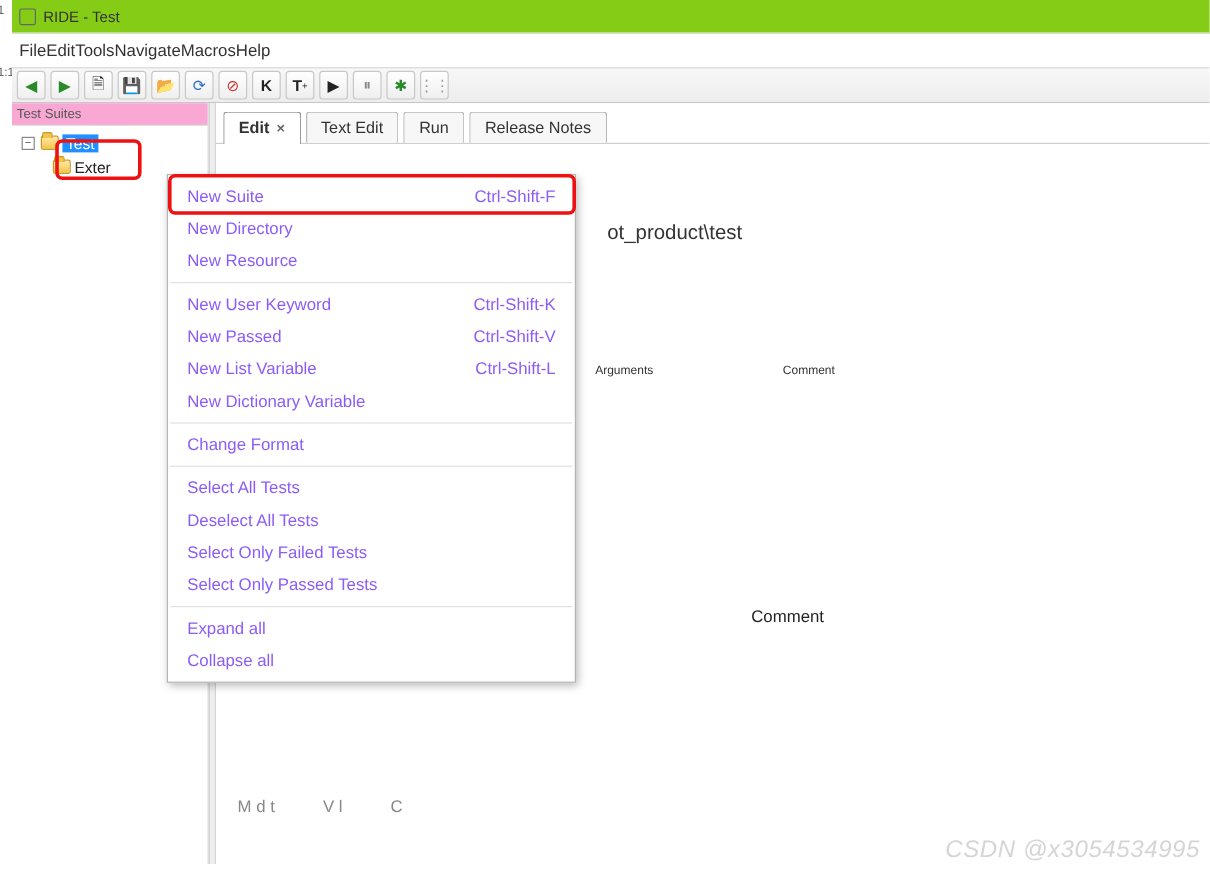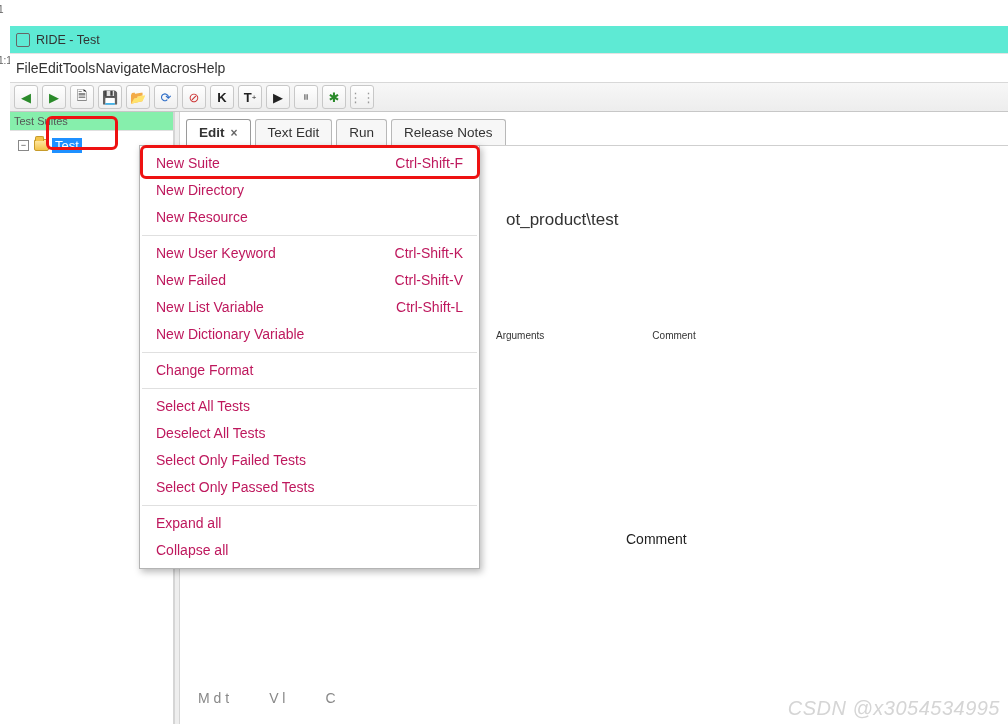--- a/index.html
+++ b/index.html
@@ -32,22 +32,21 @@
     bottom: 0;
     background: #fff;
   }
   .titlebar {
     display: flex;
     align-items: center;
     gap: 6px;
     height: 28px;
     padding: 0 6px;
     border-bottom: 1px solid #e3e3e3;
-    background: #5eead4;
-    margin-top: 26px;
+    background: #84cc16;
   }
   .titlebar .logo {
     width: 14px; height: 14px;
     border: 1px solid #666; border-radius: 2px;
   }
   .titlebar .title { font-size: 12.5px; color: #333; }
   .menubar {
     display: flex;
     padding: 6px 10px 6px 6px;
     font-size: 14px;
@@ -80,21 +79,21 @@
   .tree-pane {
     width: 164px;
     border-right: 1px solid #d5d5d5;
     position: relative;
     background: #fff;
   }
   .tree-header {
     font-size: 11px;
     color: #555;
     padding: 3px 4px;
-    background: #86efac;
+    background: #f9a8d4;
     border-bottom: 1px solid #e0e0e0;
   }
   .tree {
     font-size: 13px;
     padding: 4px 0 0 6px;
   }
   .tree .row {
     display: flex; align-items: center; gap: 3px;
     height: 20px;
     padding-left: 10px;
@@ -204,21 +203,21 @@
     border: 1px solid #b4b4b4;
     box-shadow: 2px 3px 7px rgba(0,0,0,.28);
     z-index: 100;
     padding: 4px 0;
     font-size: 14px;
   }
   .context-menu .mi {
     display: flex;
     justify-content: space-between;
     padding: 4px 16px 4px 16px;
-    color: #be185d;
+    color: #8b5cf6;
     line-height: 19px;
     align-items: center;
   }
   .context-menu .sep {
     height: 1px; background: #e0e0e0;
     margin: 4px 2px;
   }
   .annot-red-node {
     position: absolute;
     left: 46px; top: 116px;
@@ -294,20 +293,24 @@
 
   <div class="content">
     <div class="tree-pane">
       <div class="tree-header">Test Suites</div>
       <div class="tree">
         <div class="row" style="padding-left:2px">
           <span class="toggle">−</span>
           <span class="folder-icon"></span>
           <span class="node-sel">Test</span>
         </div>
+        <div class="row" style="padding-left:28px">
+          <span class="folder-icon"></span>
+          <span>Exter</span>
+        </div>
       </div>
     </div>
 
     <div class="splitter"></div>
 
     <div class="main">
       <div class="tabbar">
         <div class="tab active">
           <span>Edit</span>
           <span class="close">×</span>
@@ -353,21 +356,21 @@
   <div class="mi">
     <span>New Resource</span>
       <span></span>
   </div>
   <div class="sep"></div>
   <div class="mi">
     <span>New User Keyword</span>
     <span>Ctrl-Shift-K</span>
   </div>
   <div class="mi">
-    <span>New Failed</span>
+    <span>New Passed</span>
     <span>Ctrl-Shift-V</span>
   </div>
   <div class="mi">
     <span>New List Variable</span>
     <span>Ctrl-Shift-L</span>
   </div>
   <div class="mi">
     <span>New Dictionary Variable</span>
       <span></span>
   </div>

